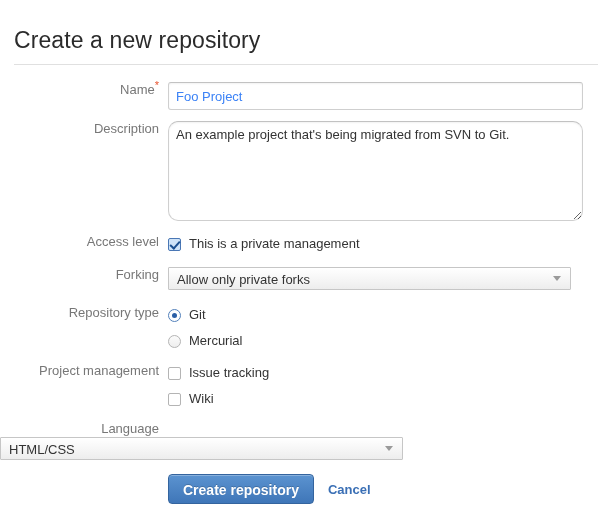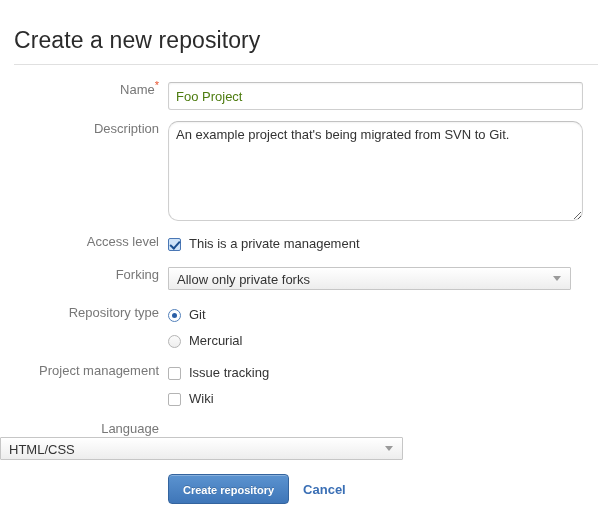--- a/index.html
+++ b/index.html
@@ -79,21 +79,21 @@
 
   
   .text-input {
     display: block;
     width: 415px;
     height: 28px;
     box-sizing: border-box;
     padding: 6px 7px;
     font-family: "Liberation Sans", sans-serif;
     font-size: 13px;
-    color: #4d7c0f;
+    color: #3b82f6;
     background: #ffffff;
     border: 1px solid #cfcfcf;
     border-top-color: #c2c2c2;
     border-radius: 3px;
     box-shadow: inset 0 1px 2px rgba(0,0,0,0.055);
     outline: none;
   }
   .textarea {
     display: block;
     width: 415px;
@@ -223,21 +223,21 @@
   .actions {
     display: flex;
     align-items: center;
   }
   .btn-primary {
     display: inline-block;
     padding: 0 14px;
     height: 30px;
     line-height: 30px;
     font-family: "Liberation Sans", sans-serif;
-    font-size: 11px;
+    font-size: 14px;
     font-weight: bold;
     color: #ffffff;
     background: linear-gradient(to bottom, #5b93d0 0%, #3f76b8 100%);
     border: 1px solid #34649e;
     border-radius: 4px;
     box-shadow: inset 0 1px 0 rgba(255,255,255,0.28);
     text-shadow: 0 -1px 0 rgba(0,0,0,0.18);
     cursor: pointer;
     white-space: nowrap;
   }

